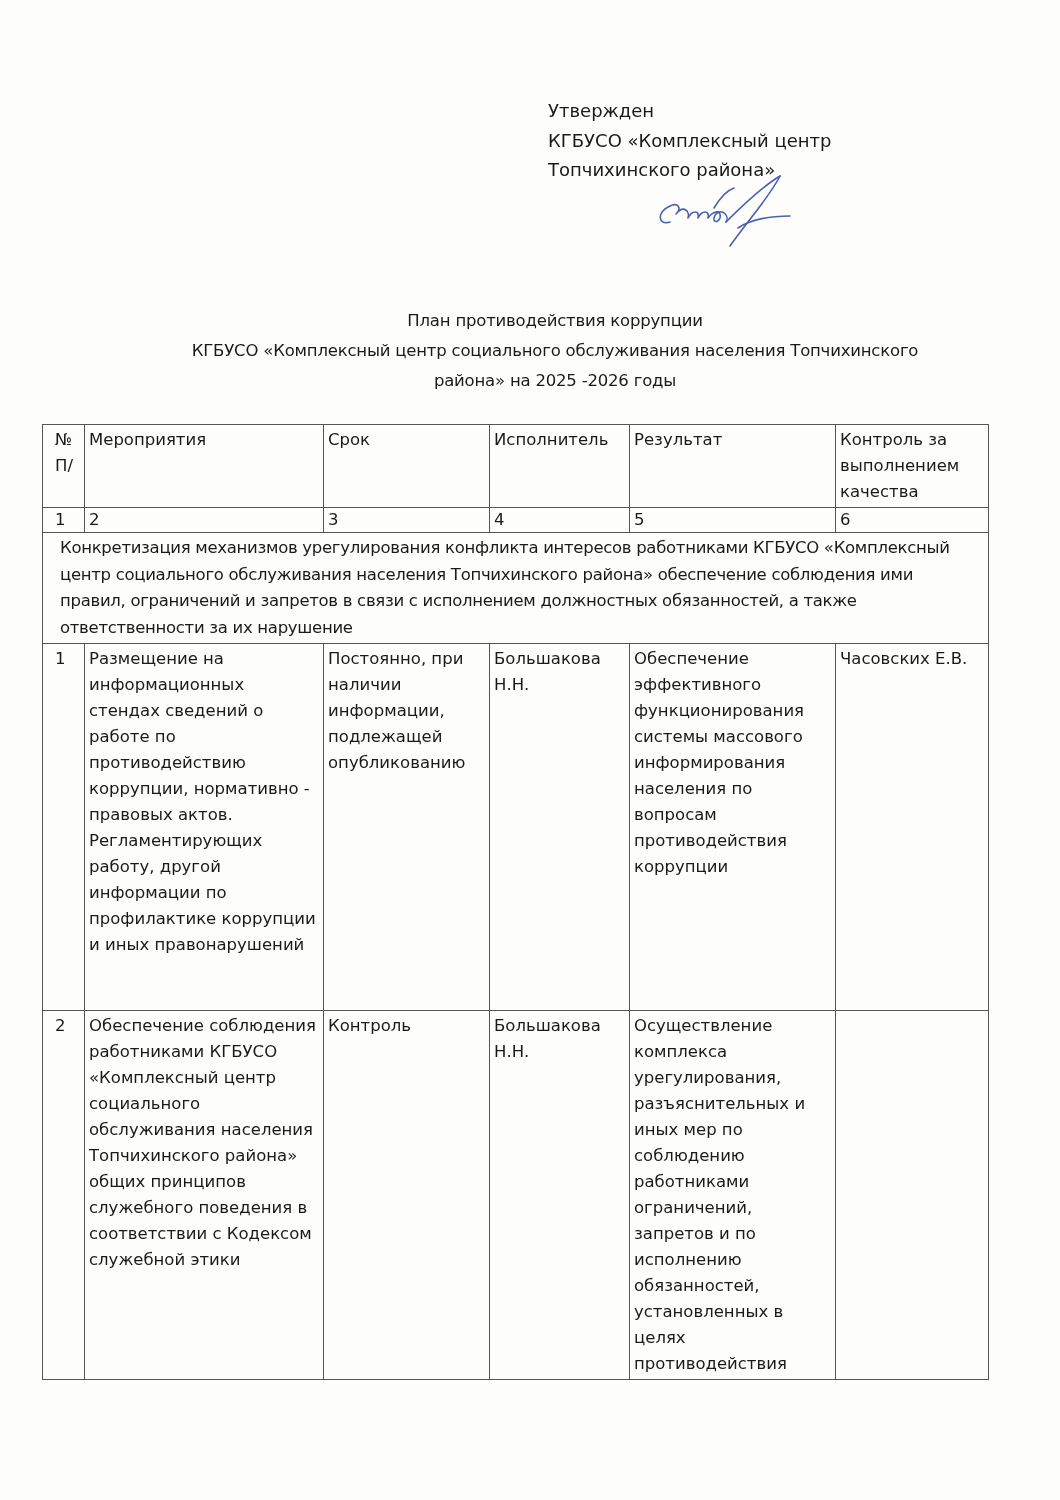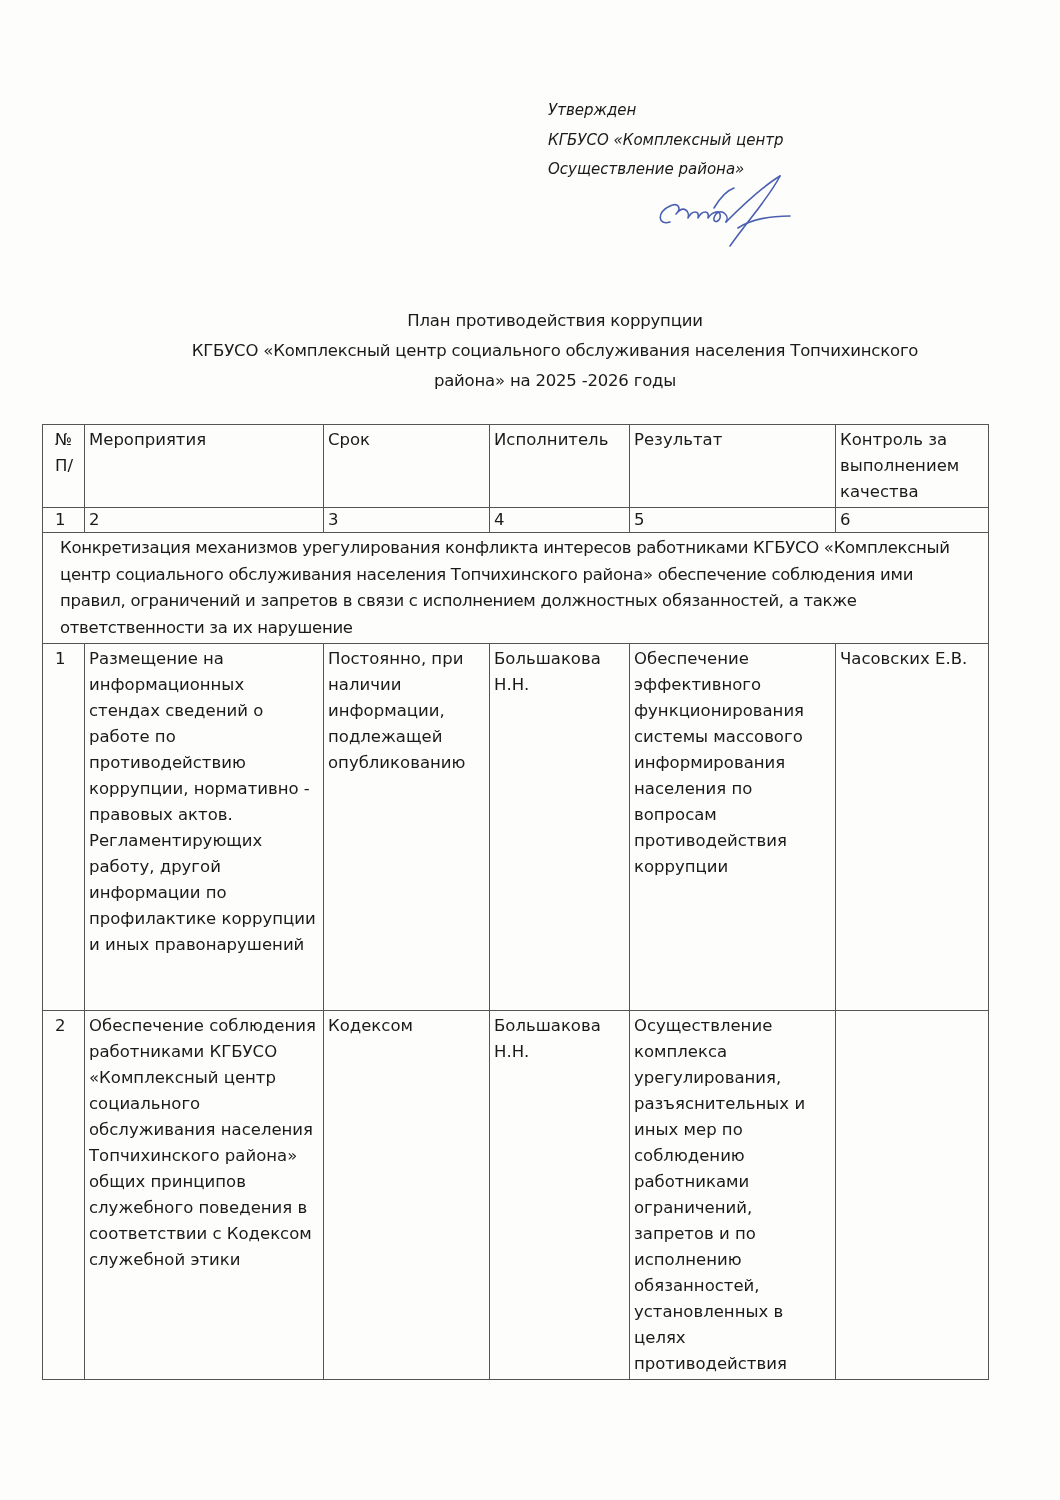--- a/index.html
+++ b/index.html
@@ -12,23 +12,22 @@
       background: #fdfdfc;
       position: relative;
       overflow: hidden;
       font-family: "DejaVu Sans", "Liberation Sans", sans-serif;
       color: #1a1a1a;
     }
     .approval {
       position: absolute;
       left: 548px;
       top: 96px;
-      font-size: 15px;
+      font-size: 18px;
       line-height: 29.5px;
-      font-style: italic;
     }
     .approval div { white-space: nowrap; }
     .approval .sig-line {
       display: inline-block;
       width: 152px;
       border-bottom: 1.5px solid #222;
       margin: 0 2px 0 4px;
       vertical-align: -2px;
       height: 14px;
     }
@@ -77,21 +76,21 @@
     table.plan tr.row1 td { height: 362px; }
     table.plan tr.row2 td { height: 362px; }
     td.num-cell { text-align: left !important; padding-left: 12px !important; }
   </style>
 </head>
 <body>
 
 <div class="approval">
   <div>Утвержден</div>
   <div>КГБУСО «Комплексный центр</div>
-  <div>Осуществление района»</div>
+  <div>Топчихинского района»</div>
 </div>
 
 <svg class="signature" viewBox="0 0 180 80">
   <g fill="none" stroke="#4a5fb0" stroke-width="1.6" stroke-linecap="round" stroke-linejoin="round">
     <path d="M40 54 C 28 58, 26 44, 40 38 C 48 34, 52 40, 46 46 C 54 36, 60 44, 58 50 C 62 42, 70 42, 68 50 C 72 42, 80 42, 78 50 C 82 44, 92 40, 90 50 C 88 56, 80 54, 86 46 C 92 40, 100 48, 96 54"></path>
     <path d="M96 54 C 110 40, 130 20, 150 8"></path>
     <path d="M150 8 C 140 28, 120 50, 100 78"></path>
     <path d="M108 60 C 120 52, 140 48, 160 48"></path>
     <path d="M84 40 C 90 30, 98 22, 104 20"></path>
   </g>
@@ -136,19 +135,19 @@
     <td class="num-cell">1</td>
     <td>Размещение на информационных стендах сведений о работе по противодействию коррупции, нормативно - правовых актов. Регламентирующих работу, другой информации по профилактике коррупции и иных правонарушений</td>
     <td>Постоянно, при наличии информации, подлежащей опубликованию</td>
     <td>Большакова Н.Н.</td>
     <td>Обеспечение эффективного функционирования системы массового информирования населения по вопросам противодействия коррупции</td>
     <td>Часовских Е.В.</td>
   </tr>
   <tr class="row2">
     <td class="num-cell">2</td>
     <td>Обеспечение соблюдения работниками КГБУСО «Комплексный центр социального обслуживания населения Топчихинского района» общих принципов служебного поведения в соответствии с Кодексом служебной этики</td>
-    <td>Кодексом</td>
+    <td>Контроль</td>
     <td>Большакова Н.Н.</td>
     <td>Осуществление комплекса урегулирования, разъяснительных и иных мер по соблюдению работниками ограничений, запретов и по исполнению обязанностей, установленных в целях противодействия</td>
     <td></td>
   </tr>
 </tbody>
   </table>
 
 </body></html>

